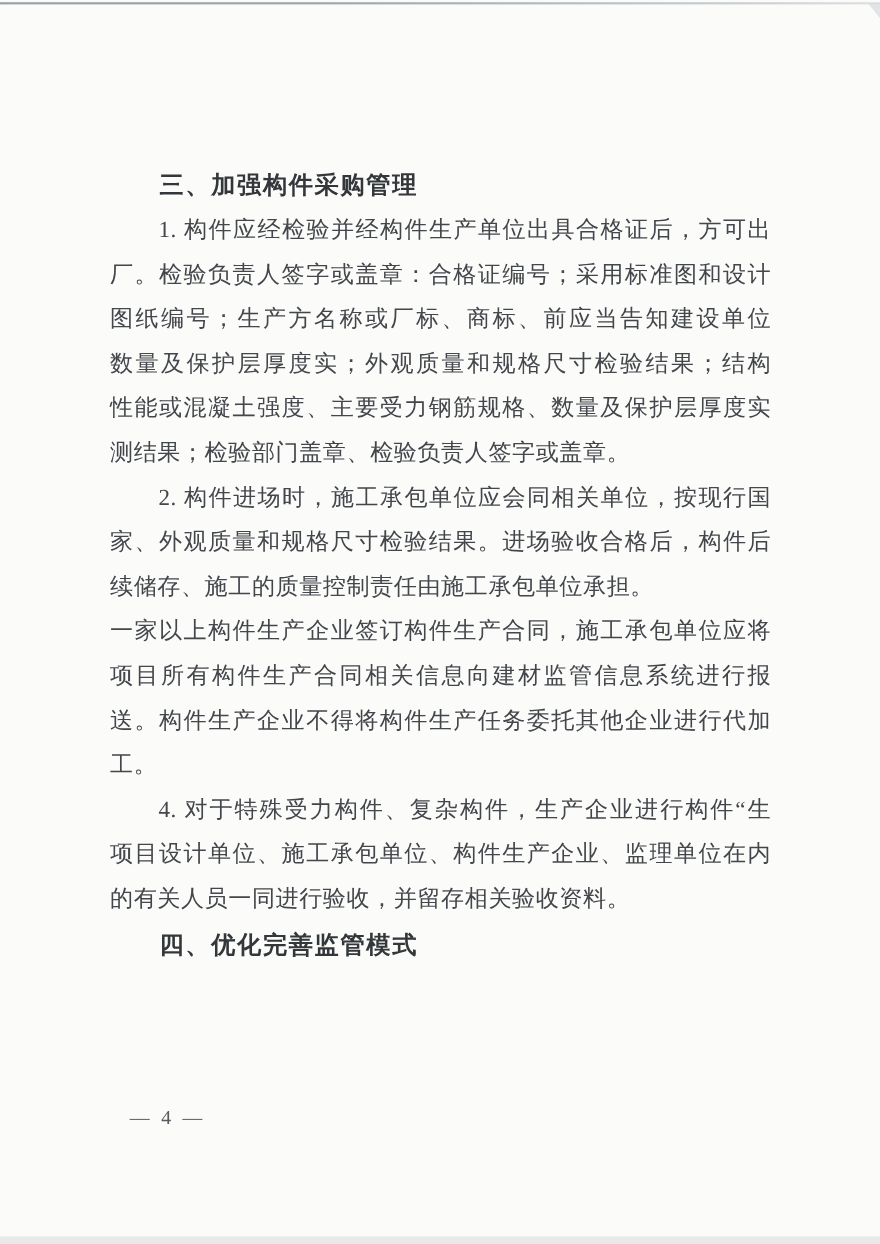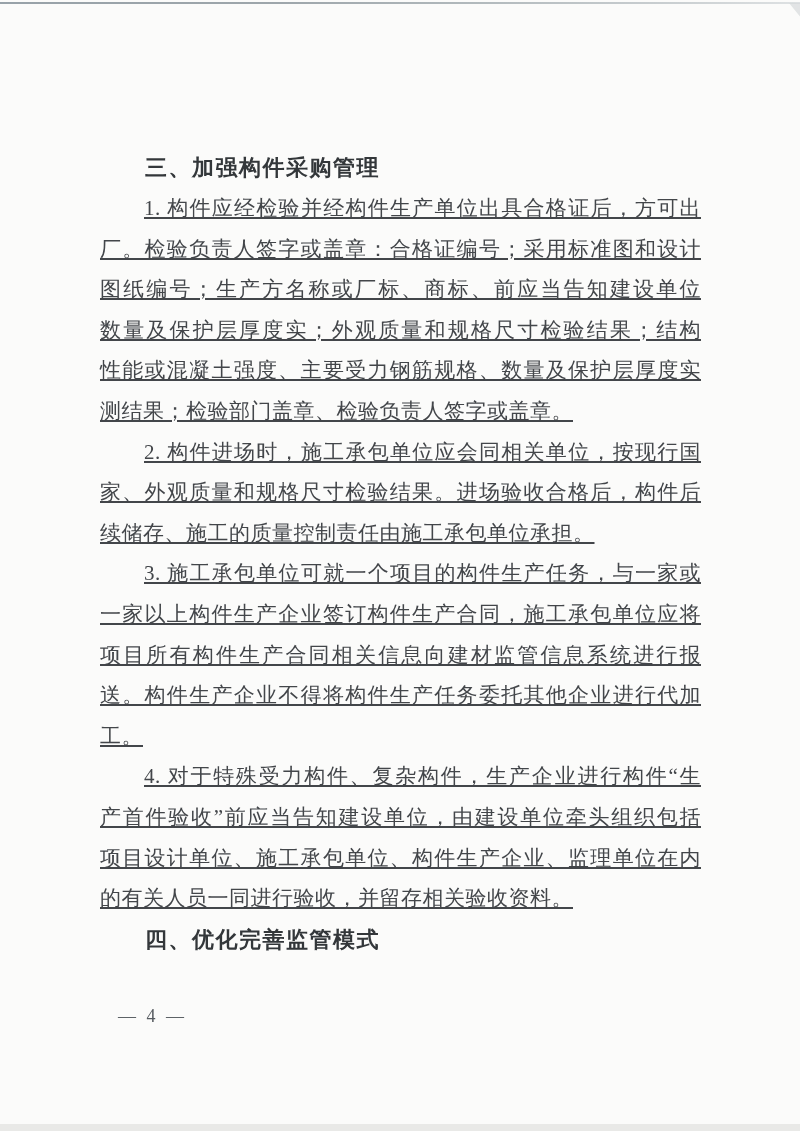--- a/index.html
+++ b/index.html
@@ -41,21 +41,21 @@
     margin:0;
     padding-left:45px;
     font-family:"Liberation Sans","DejaVu Sans",sans-serif;
     font-weight:bold;
     font-size:22px;
     line-height:41px;
     color:#33373a;
     letter-spacing:1.5px;
     white-space:nowrap;
   }
-  .para { margin:0;text-decoration:underline; }
+  .para { margin:0; }
   .line {
     font-size:21px;
     line-height:40.6px;
     text-align:justify;
     text-align-last:justify;
     letter-spacing:.5px;
     white-space:nowrap;
   }
   .line.indent { text-indent:44px; }
   .line.lastline {
@@ -94,30 +94,28 @@
       <div class="line lastline">测结果；检验部门盖章、检验负责人签字或盖章。</div>
     </div>
 
     <div class="para">
       <div class="line indent">2. 构件进场时，施工承包单位应会同相关单位，按现行国</div>
       <div class="line">家、外观质量和规格尺寸检验结果。进场验收合格后，构件后</div>
       <div class="line lastline">续储存、施工的质量控制责任由施工承包单位承担。</div>
     </div>
 
     <div class="para">
-      <div class="line indent">3. 施工承包单位可就一个项目的构件生产任务，与一家或</div>
       <div class="line">一家以上构件生产企业签订构件生产合同，施工承包单位应将</div>
       <div class="line">项目所有构件生产合同相关信息向建材监管信息系统进行报</div>
       <div class="line">送。构件生产企业不得将构件生产任务委托其他企业进行代加</div>
       <div class="line lastline">工。</div>
     </div>
 
     <div class="para">
       <div class="line indent">4. 对于特殊受力构件、复杂构件，生产企业进行构件“生</div>
-      <div class="line">产首件验收”前应当告知建设单位，由建设单位牵头组织包括</div>
       <div class="line">项目设计单位、施工承包单位、构件生产企业、监理单位在内</div>
       <div class="line lastline">的有关人员一同进行验收，并留存相关验收资料。</div>
     </div>
 
     <h2 class="sec-heading">四、优化完善监管模式</h2>
 
   </div>
 
   <div class="page-number">— 4 —</div>
 

